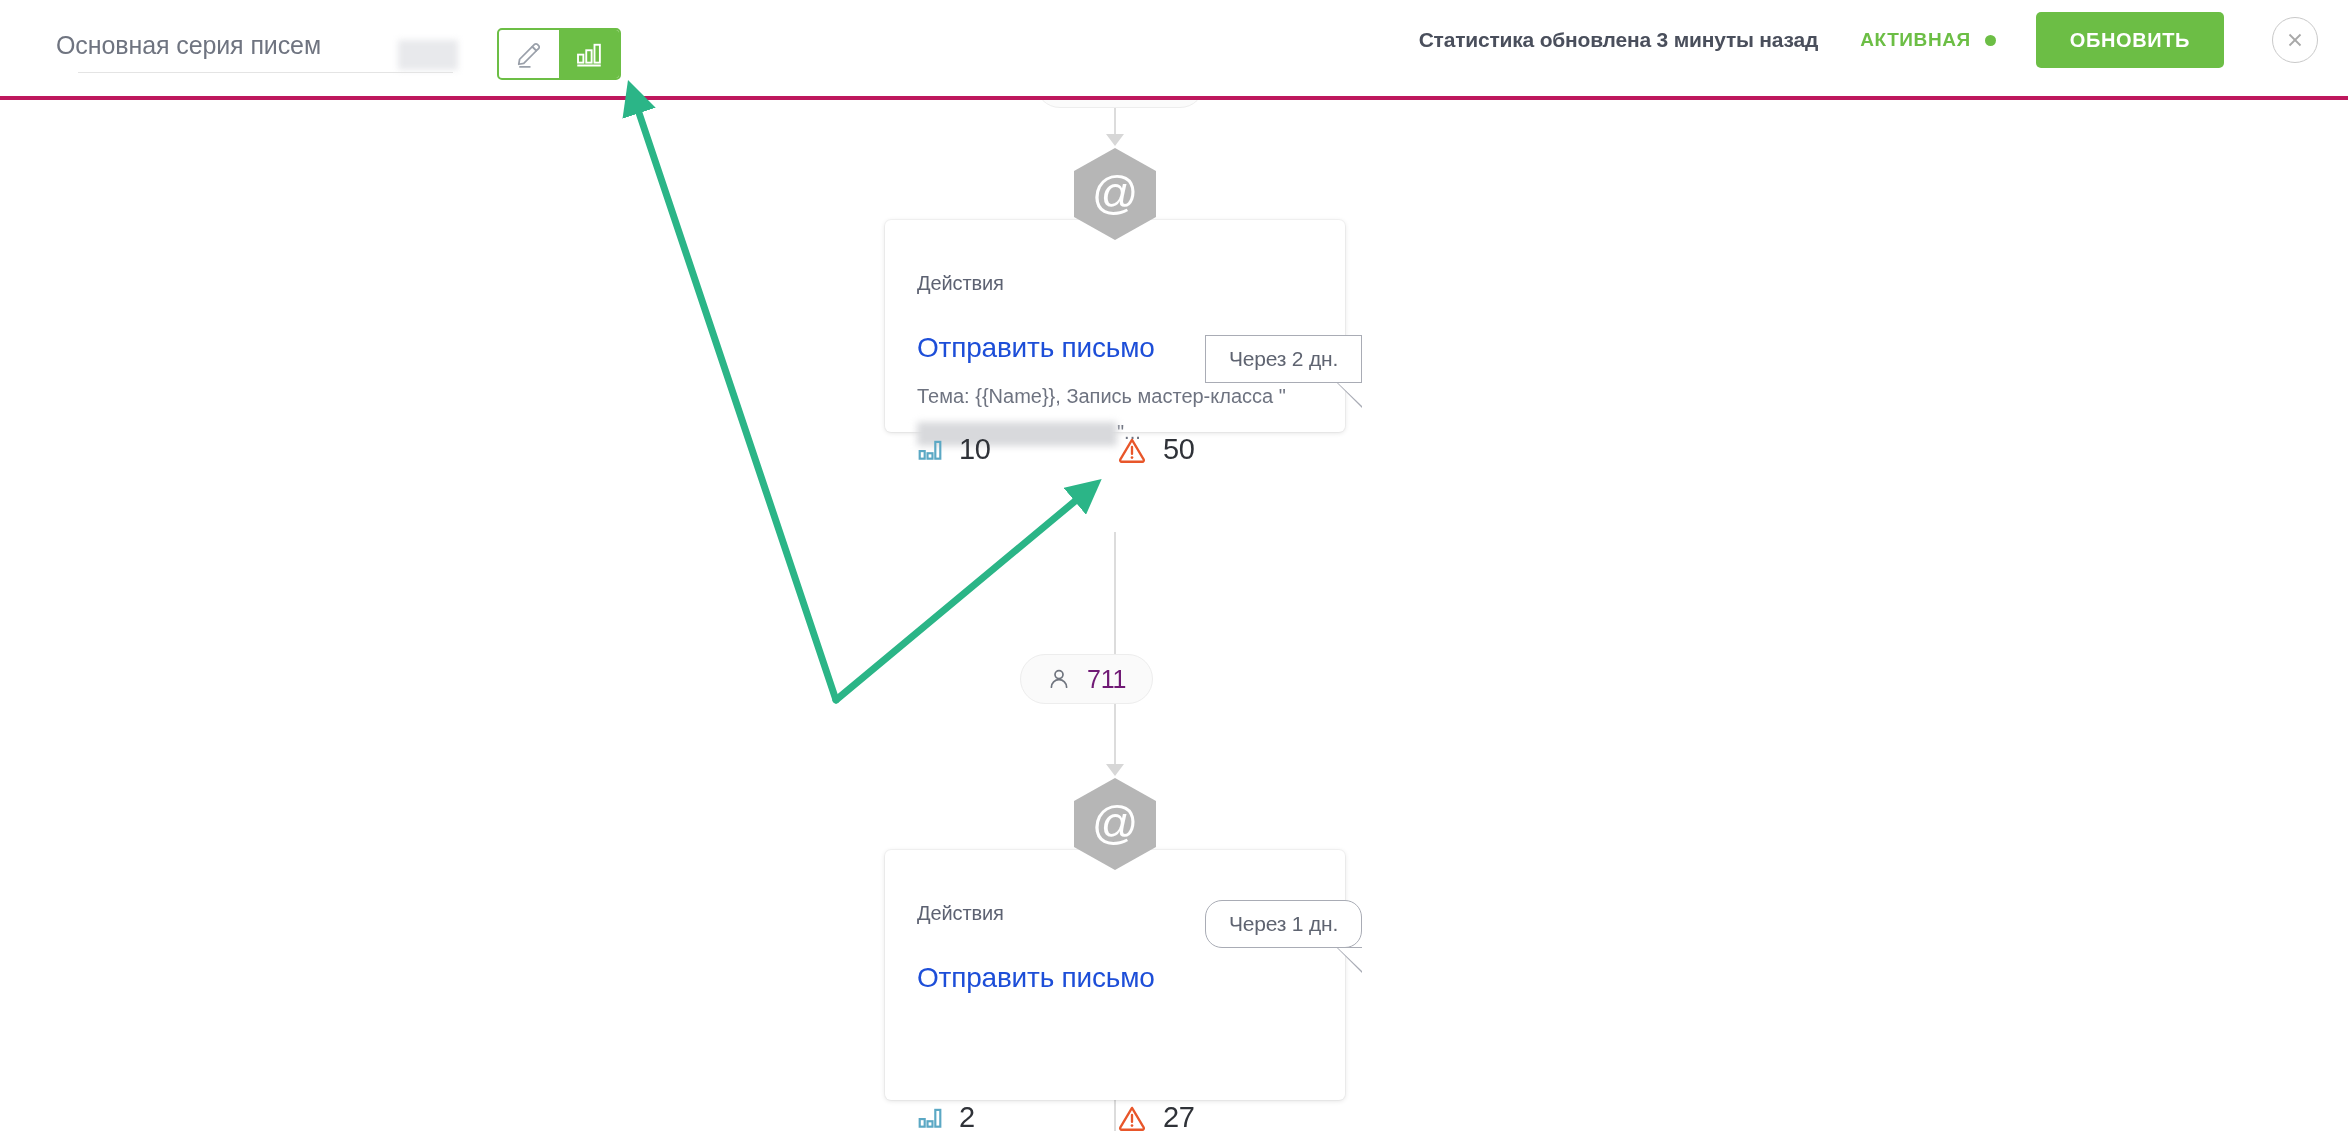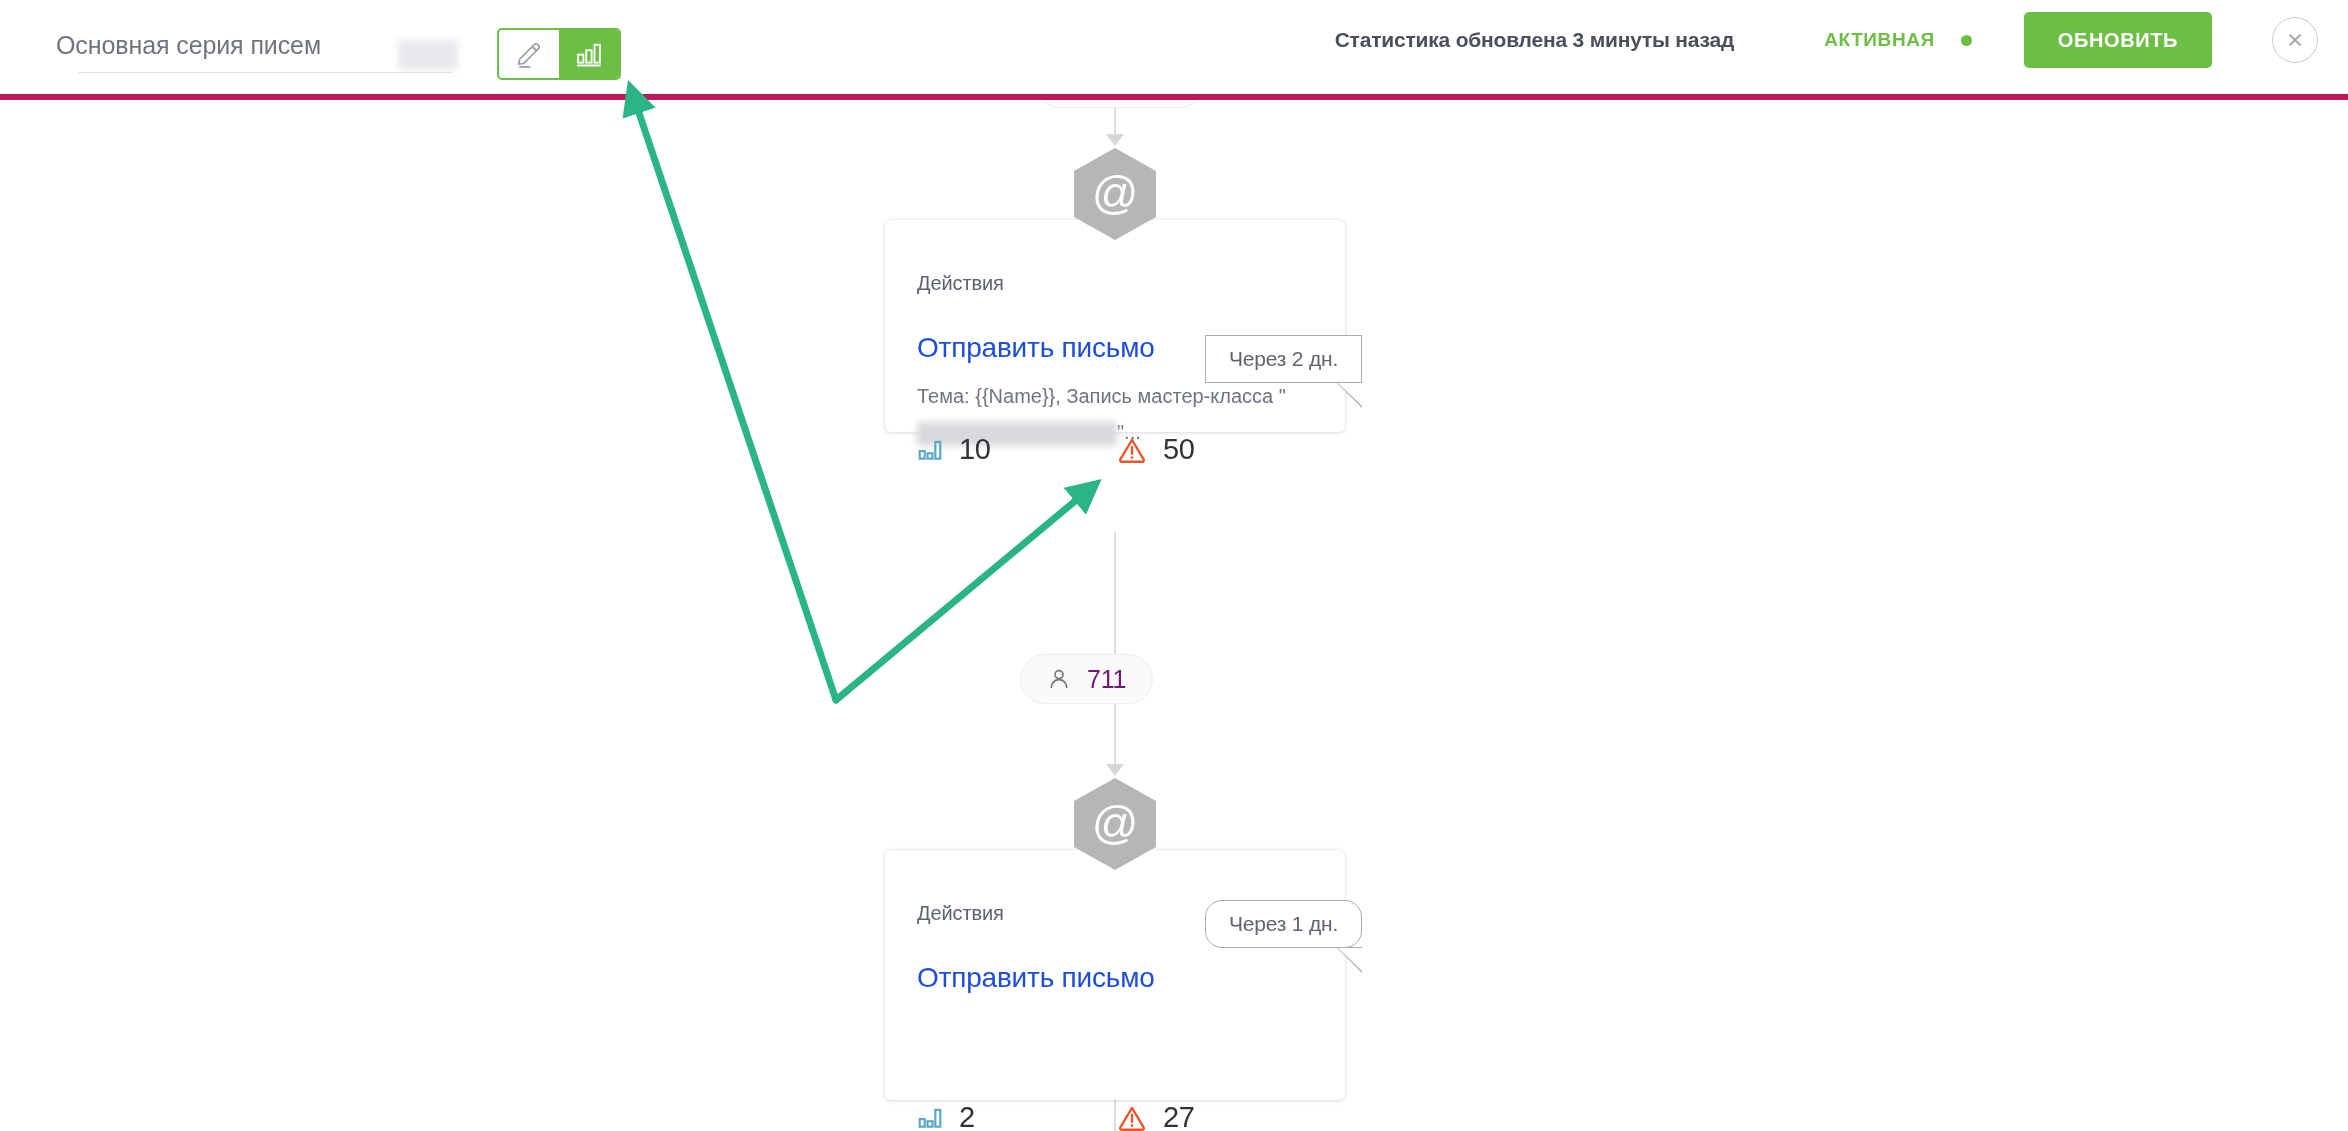--- a/index.html
+++ b/index.html
@@ -19,21 +19,21 @@
     background: #ffffff;
   }
 
   
   .header {
     position: absolute;
     left: 0; top: 0;
     width: 2348px;
     height: 100px;
     background: #ffffff;
-    border-bottom: 6px solid #be185d;
+    border-bottom: 4px solid #be185d;
     z-index: 40;
     padding-left: 43px;
   }
 
   .title-wrap {
     position: absolute;
     left: 40px;
     top: 18px;
     width: 400px;
     height: 58px;
@@ -86,36 +86,35 @@
     cursor: pointer;
   }
   .toggle-btn.active { background: #6cbe45; }
 
   .stats-right {
     position: absolute;
     right: 30px; top: 0;
     height: 80px;
     display: flex;
     align-items: center;
-    gap: 12px;
+    gap: 0;
   }
   .stats-text {
     font-size: 21px;
     font-weight: bold;
     color: #4a4f5c;
     letter-spacing: -0.2px;
     margin-right: 42px;
   }
   .status-label {
     font-size: 19px;
     font-weight: bold;
     color: #6cbe45;
     letter-spacing: 0.6px;
     margin-right: 14px;
-    margin-left: 36px;
   }
   .status-dot {
     width: 11px; height: 11px;
     border-radius: 50%;
     background: #6cbe45;
     margin-right: 40px;
   }
   .refresh-btn {
     height: 56px;
     padding: 0 34px;

